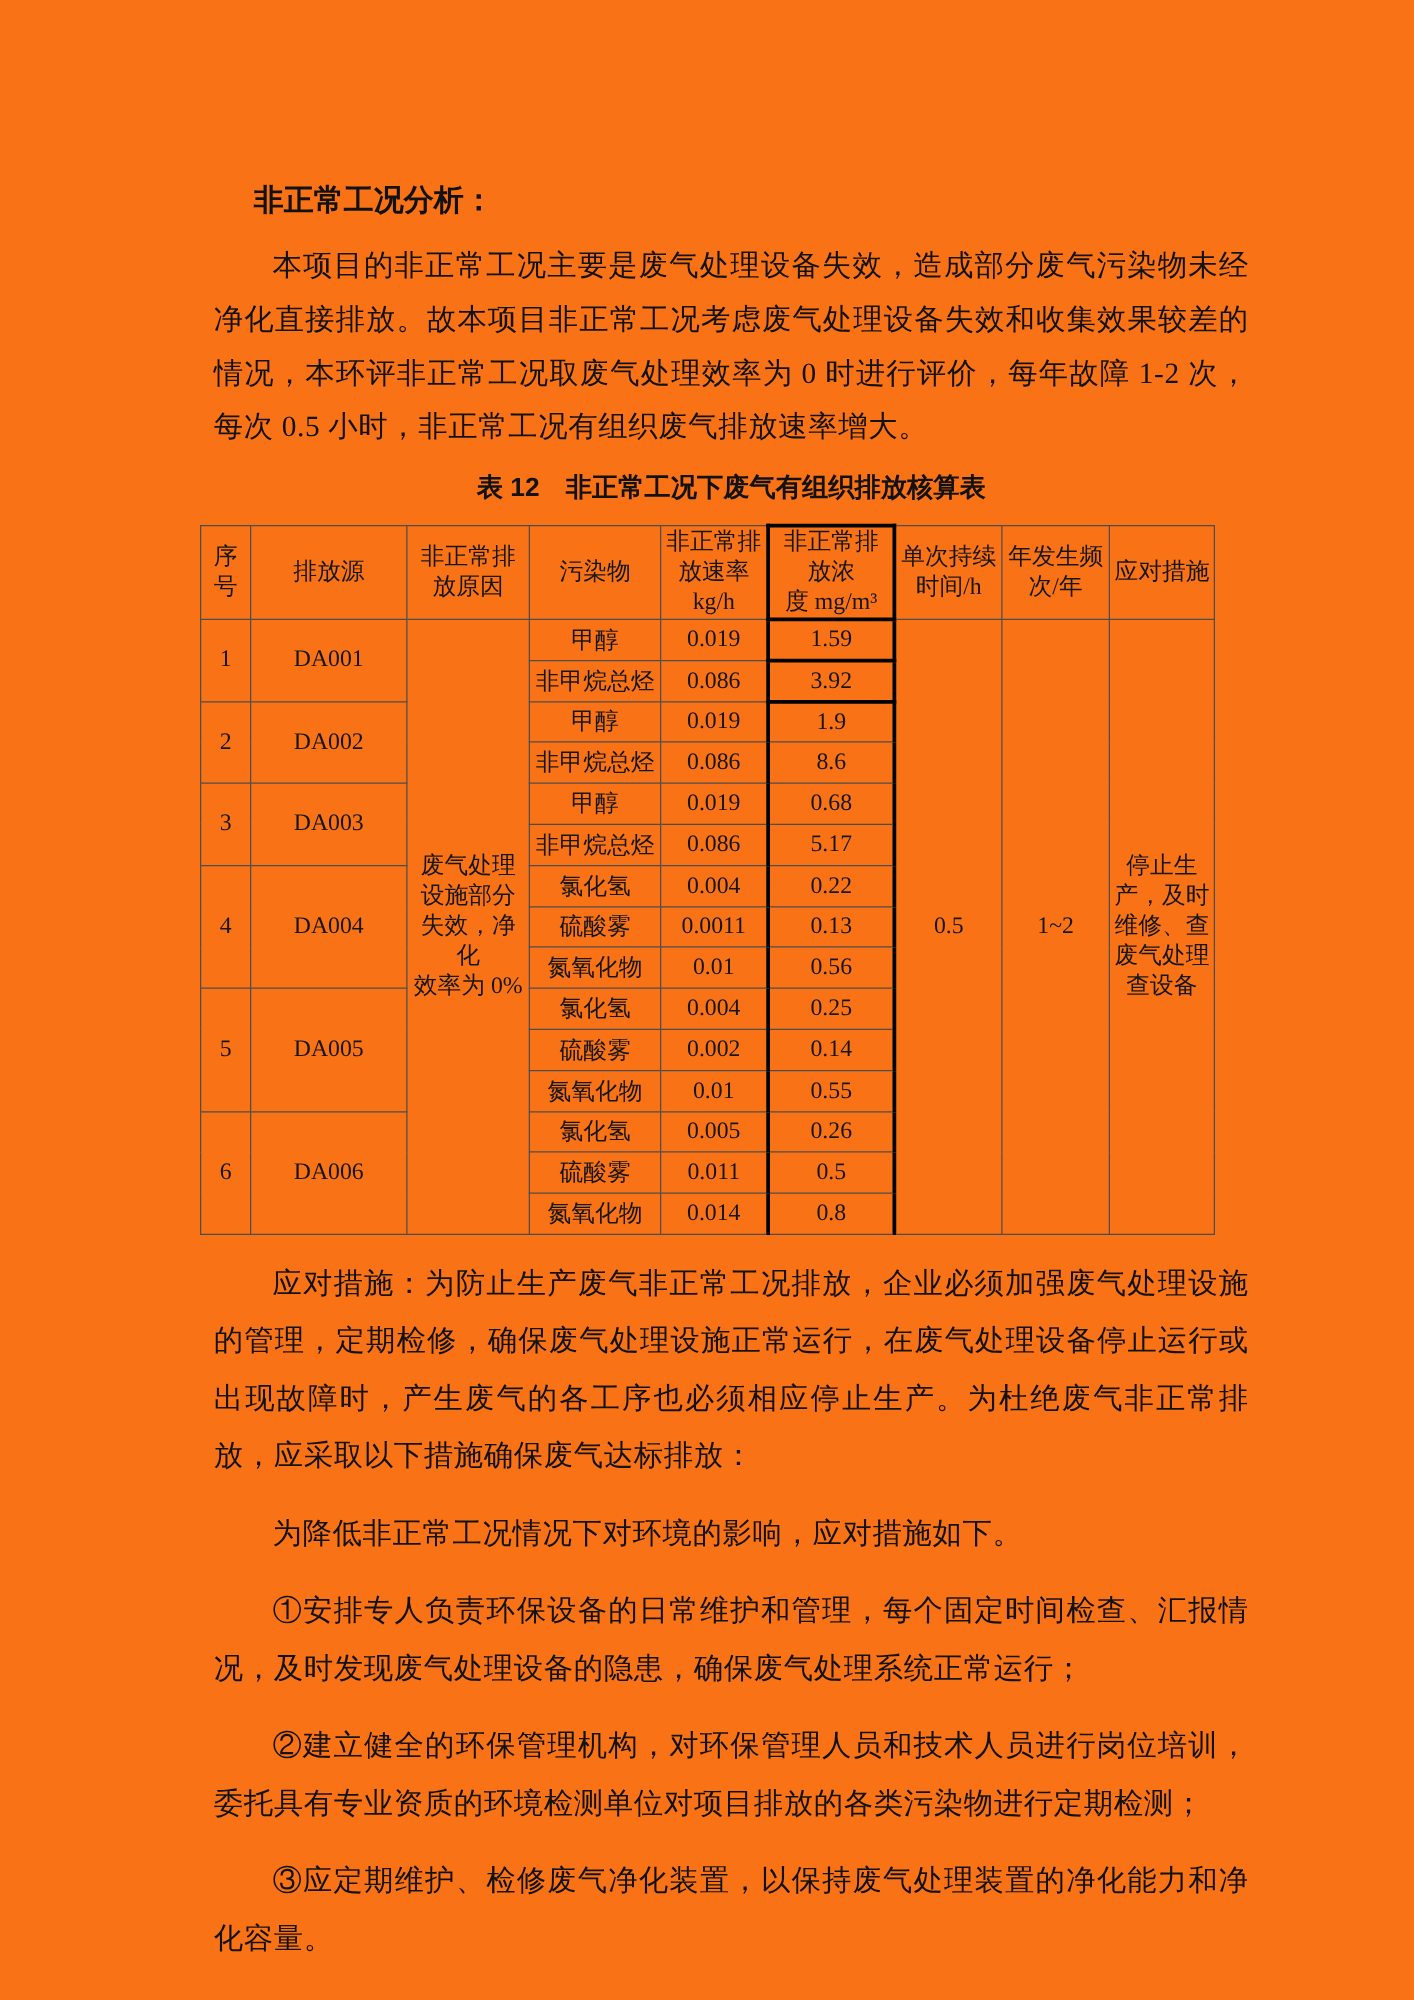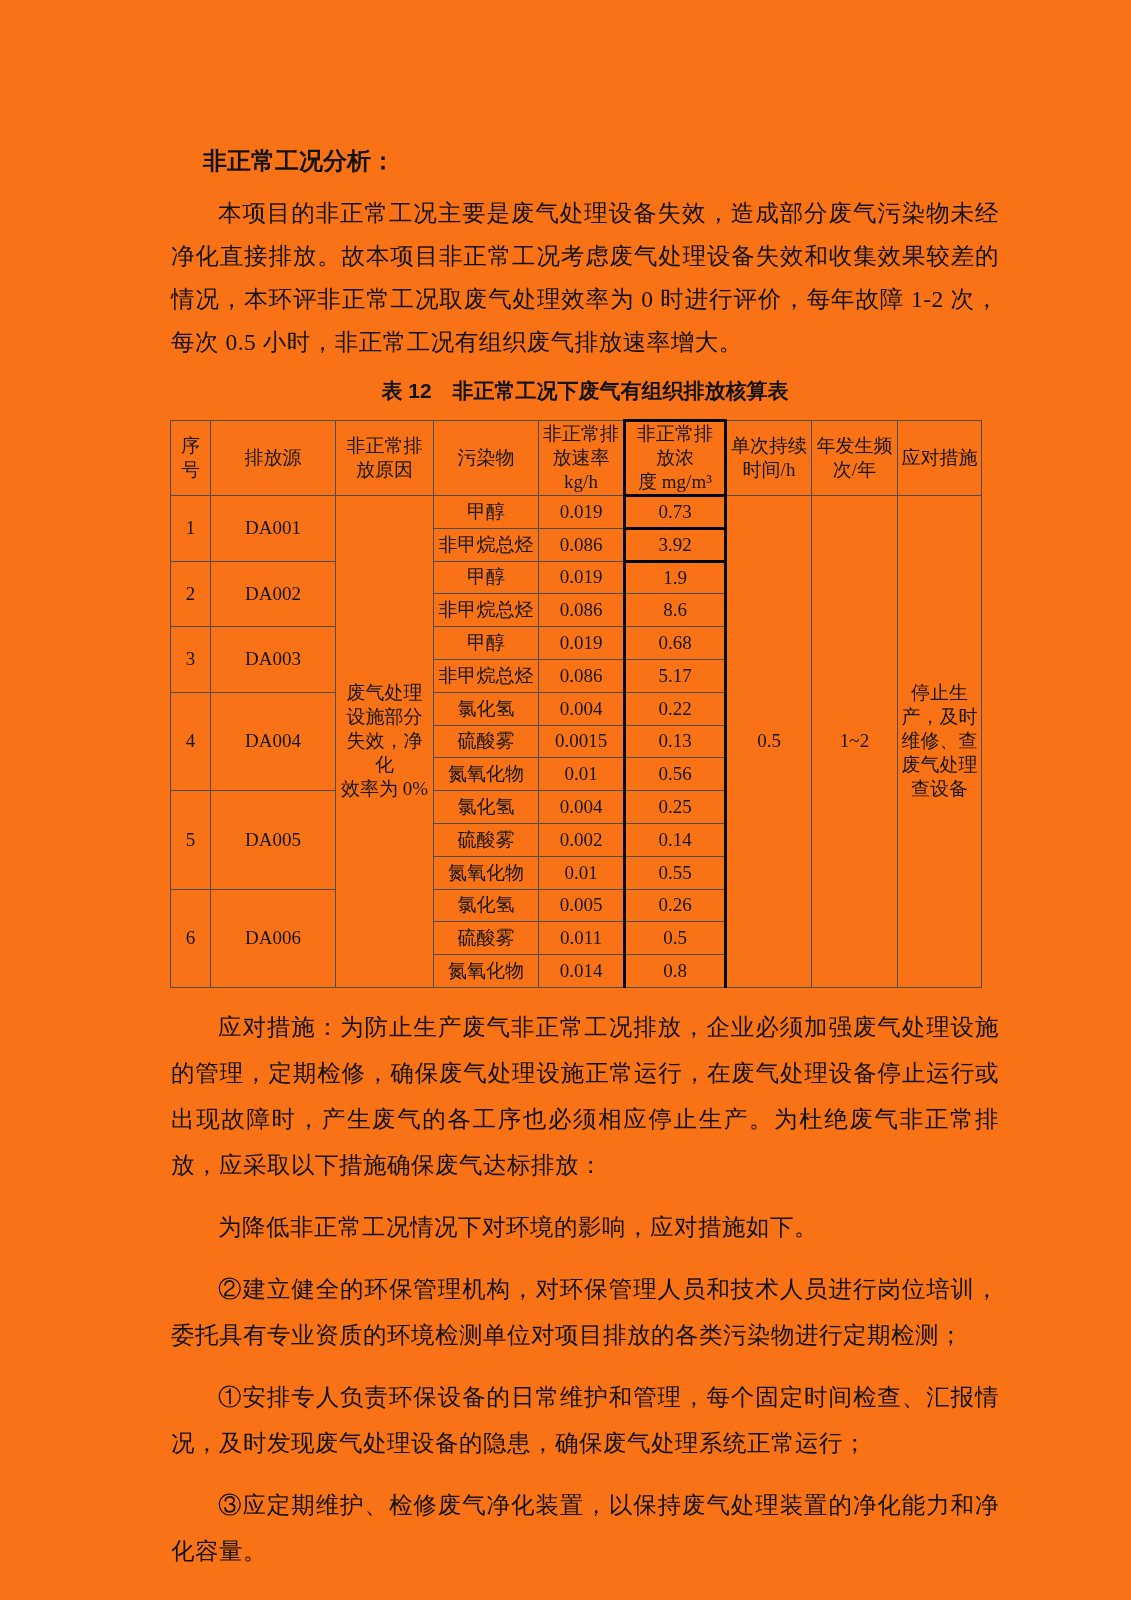--- a/index.html
+++ b/index.html
@@ -33,21 +33,21 @@
     margin:4px 0 17px 0;
     text-align:center;
     font-family:"Liberation Sans","DejaVu Sans",sans-serif;
     font-weight:bold;
     font-size:21px;
     line-height:22px;
   }
   table.emissions{
     border-collapse:collapse;
     table-layout:fixed;
-    margin-left:15px;
+    margin-left:5px;
     width:811px;
     font-size:19px;
     color:#161616;
   }
   table.emissions th, table.emissions td{
     border:1.5px solid #4d4d4d;
     padding:0 2px;
     text-align:center;
     vertical-align:middle;
     font-weight:normal;
@@ -107,21 +107,21 @@
     <tbody>
       <tr>
         <td rowspan="2">1</td>
         <td rowspan="2">DA001</td>
         <td rowspan="15" class="prewrap">废气处理
 设施部分
 失效，净化
 效率为 0%</td>
         <td>甲醇</td>
         <td>0.019</td>
-        <td class="conc thickB">0.73</td>
+        <td class="conc thickB">1.59</td>
         <td rowspan="15">0.5</td>
         <td rowspan="15">1~2</td>
         <td rowspan="15" class="prewrap">停止生
 产，及时
 维修、查
 废气处理
 查设备</td>
       </tr>
       <tr>
         <td>非甲烷总烃</td>
@@ -154,21 +154,21 @@
       </tr>
       <tr>
         <td rowspan="3">4</td>
         <td rowspan="3">DA004</td>
         <td>氯化氢</td>
         <td>0.004</td>
         <td class="conc">0.22</td>
       </tr>
       <tr>
         <td>硫酸雾</td>
-        <td>0.0015</td>
+        <td>0.0011</td>
         <td class="conc">0.13</td>
       </tr>
       <tr>
         <td>氮氧化物</td>
         <td>0.01</td>
         <td class="conc">0.56</td>
       </tr>
       <tr>
         <td rowspan="3">5</td>
         <td rowspan="3">DA005</td>
@@ -201,17 +201,17 @@
       <tr>
         <td>氮氧化物</td>
         <td>0.014</td>
         <td class="conc">0.8</td>
       </tr>
     </tbody>
   </table>
 
   <p class="para below">应对措施：为防止生产废气非正常工况排放，企业必须加强废气处理设施的管理，定期检修，确保废气处理设施正常运行，在废气处理设备停止运行或出现故障时，产生废气的各工序也必须相应停止生产。为杜绝废气非正常排放，应采取以下措施确保废气达标排放：</p>
   <p class="para below">为降低非正常工况情况下对环境的影响，应对措施如下。</p>
+  <p class="para below">①安排专人负责环保设备的日常维护和管理，每个固定时间检查、汇报情况，及时发现废气处理设备的隐患，确保废气处理系统正常运行；</p>
   <p class="para below">②建立健全的环保管理机构，对环保管理人员和技术人员进行岗位培训，委托具有专业资质的环境检测单位对项目排放的各类污染物进行定期检测；</p>
-  <p class="para below">①安排专人负责环保设备的日常维护和管理，每个固定时间检查、汇报情况，及时发现废气处理设备的隐患，确保废气处理系统正常运行；</p>
   <p class="para below">③应定期维护、检修废气净化装置，以保持废气处理装置的净化能力和净化容量。</p>
 
 </div>
 
 </body></html>

